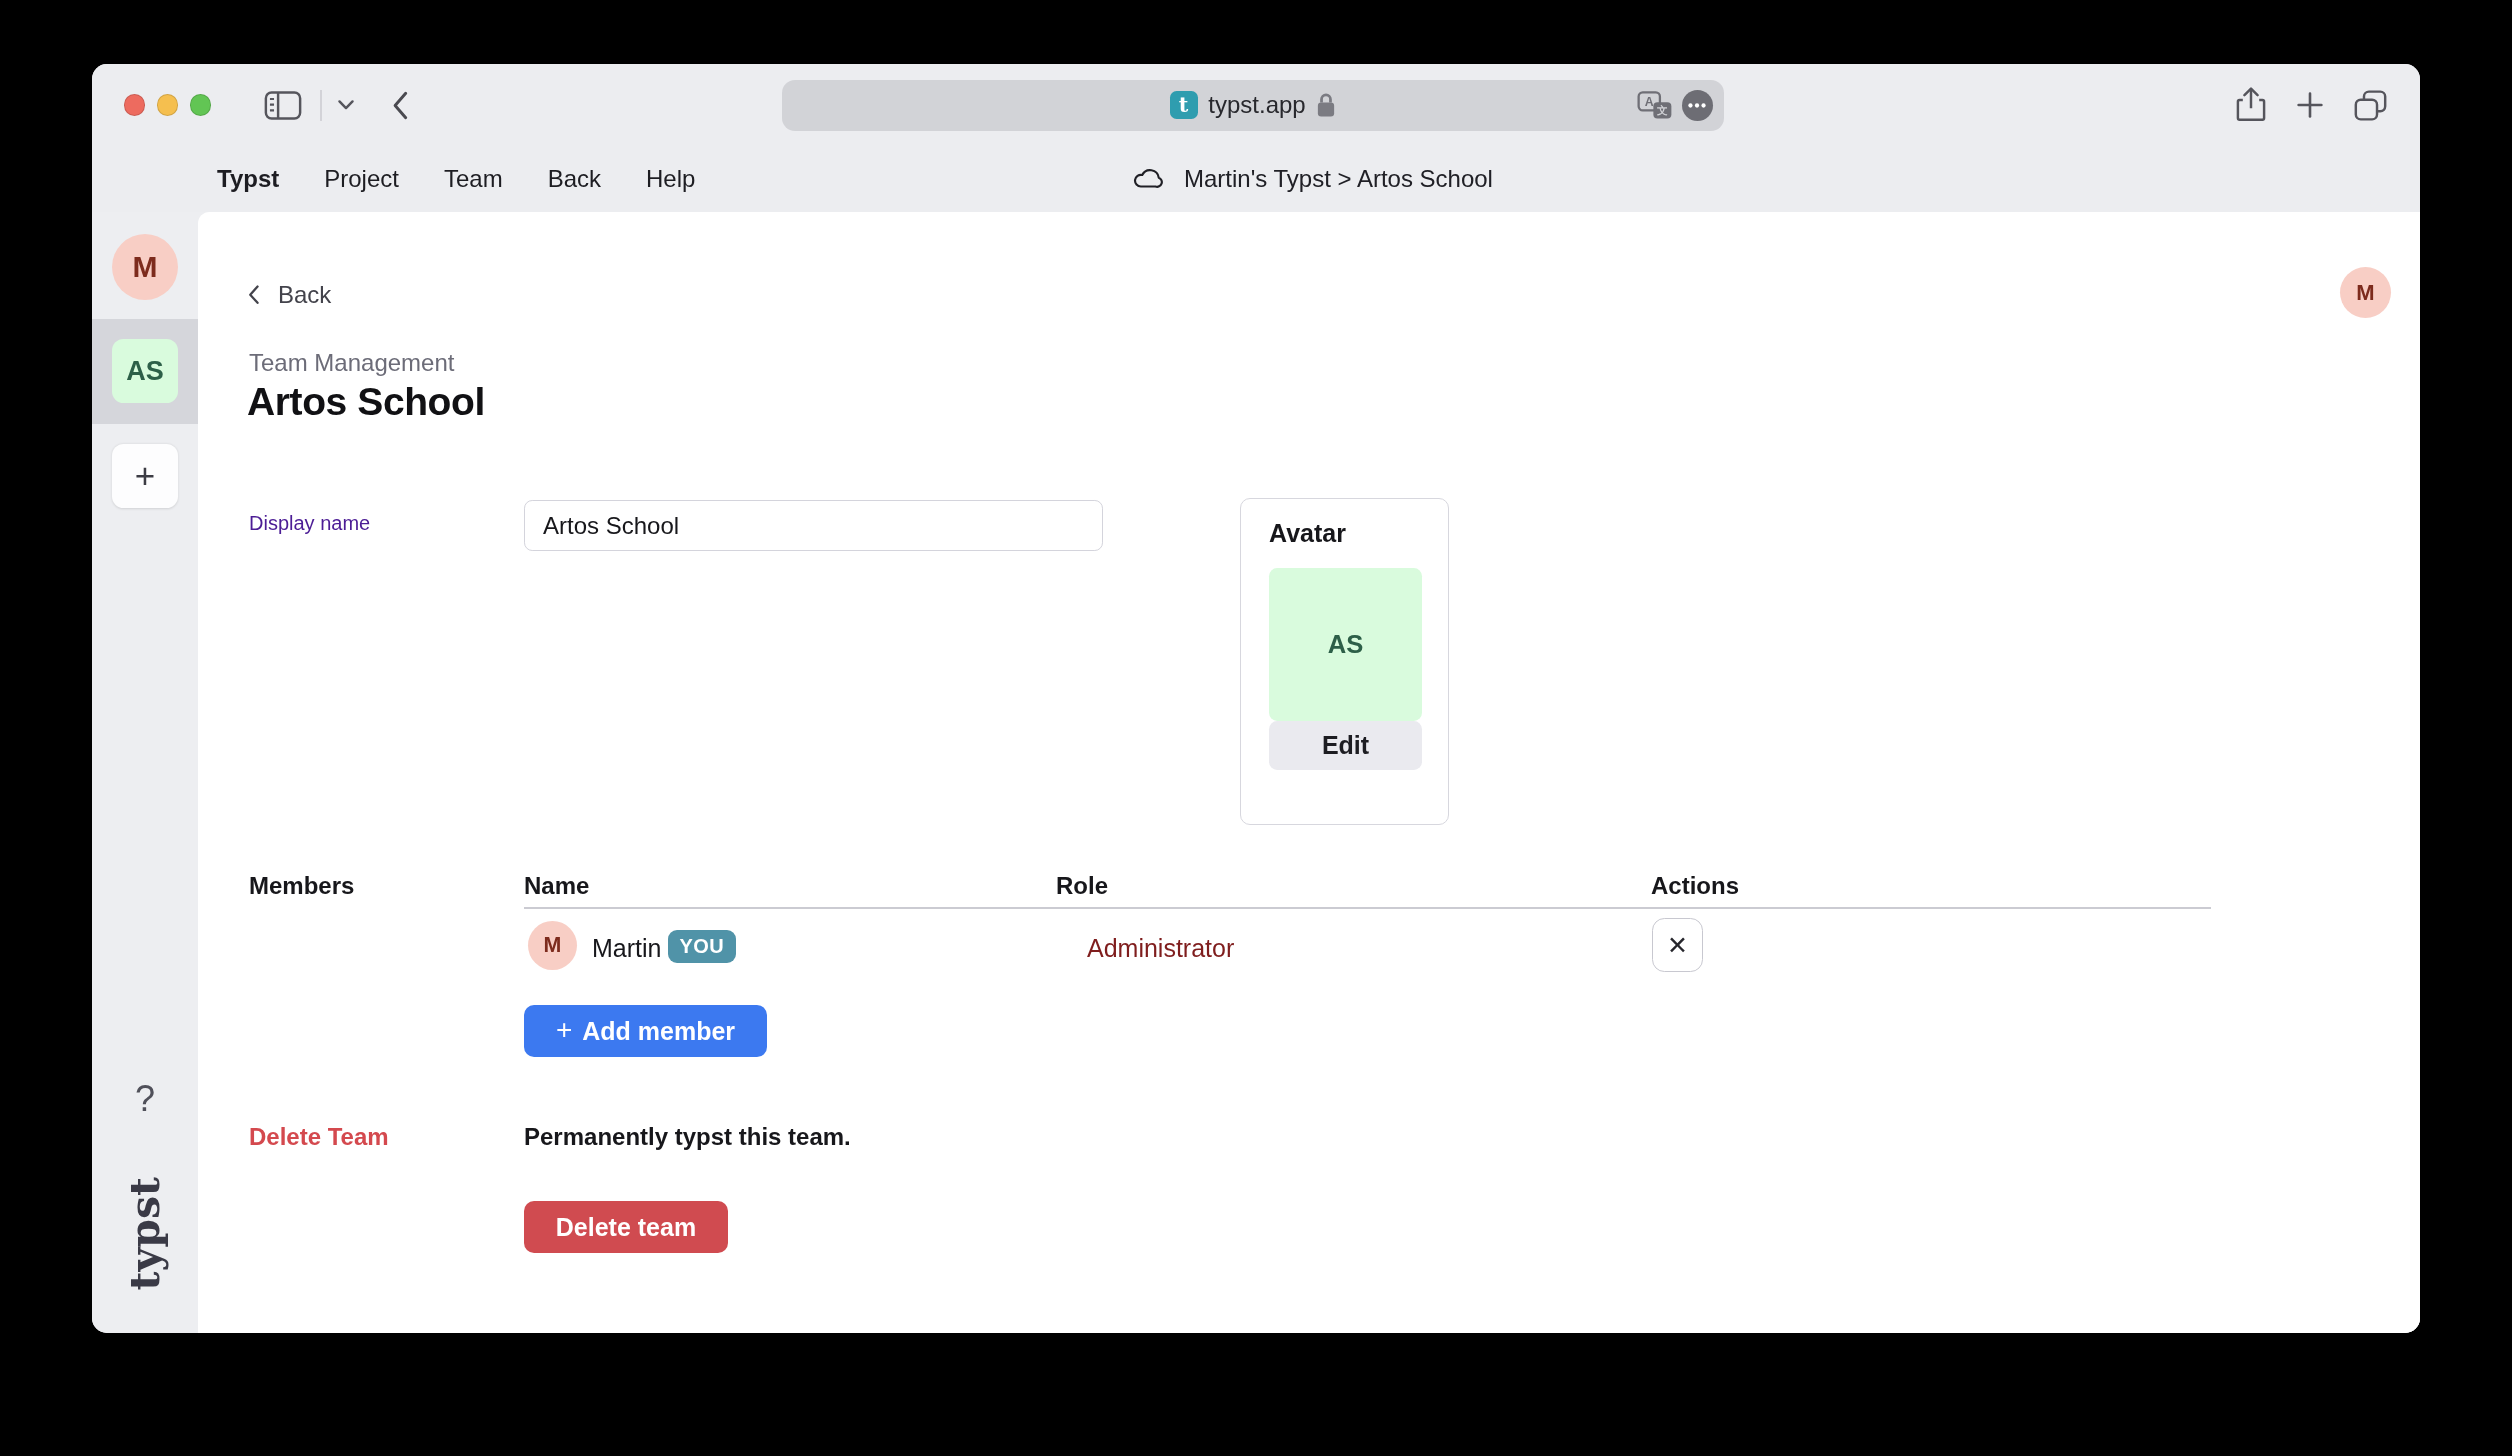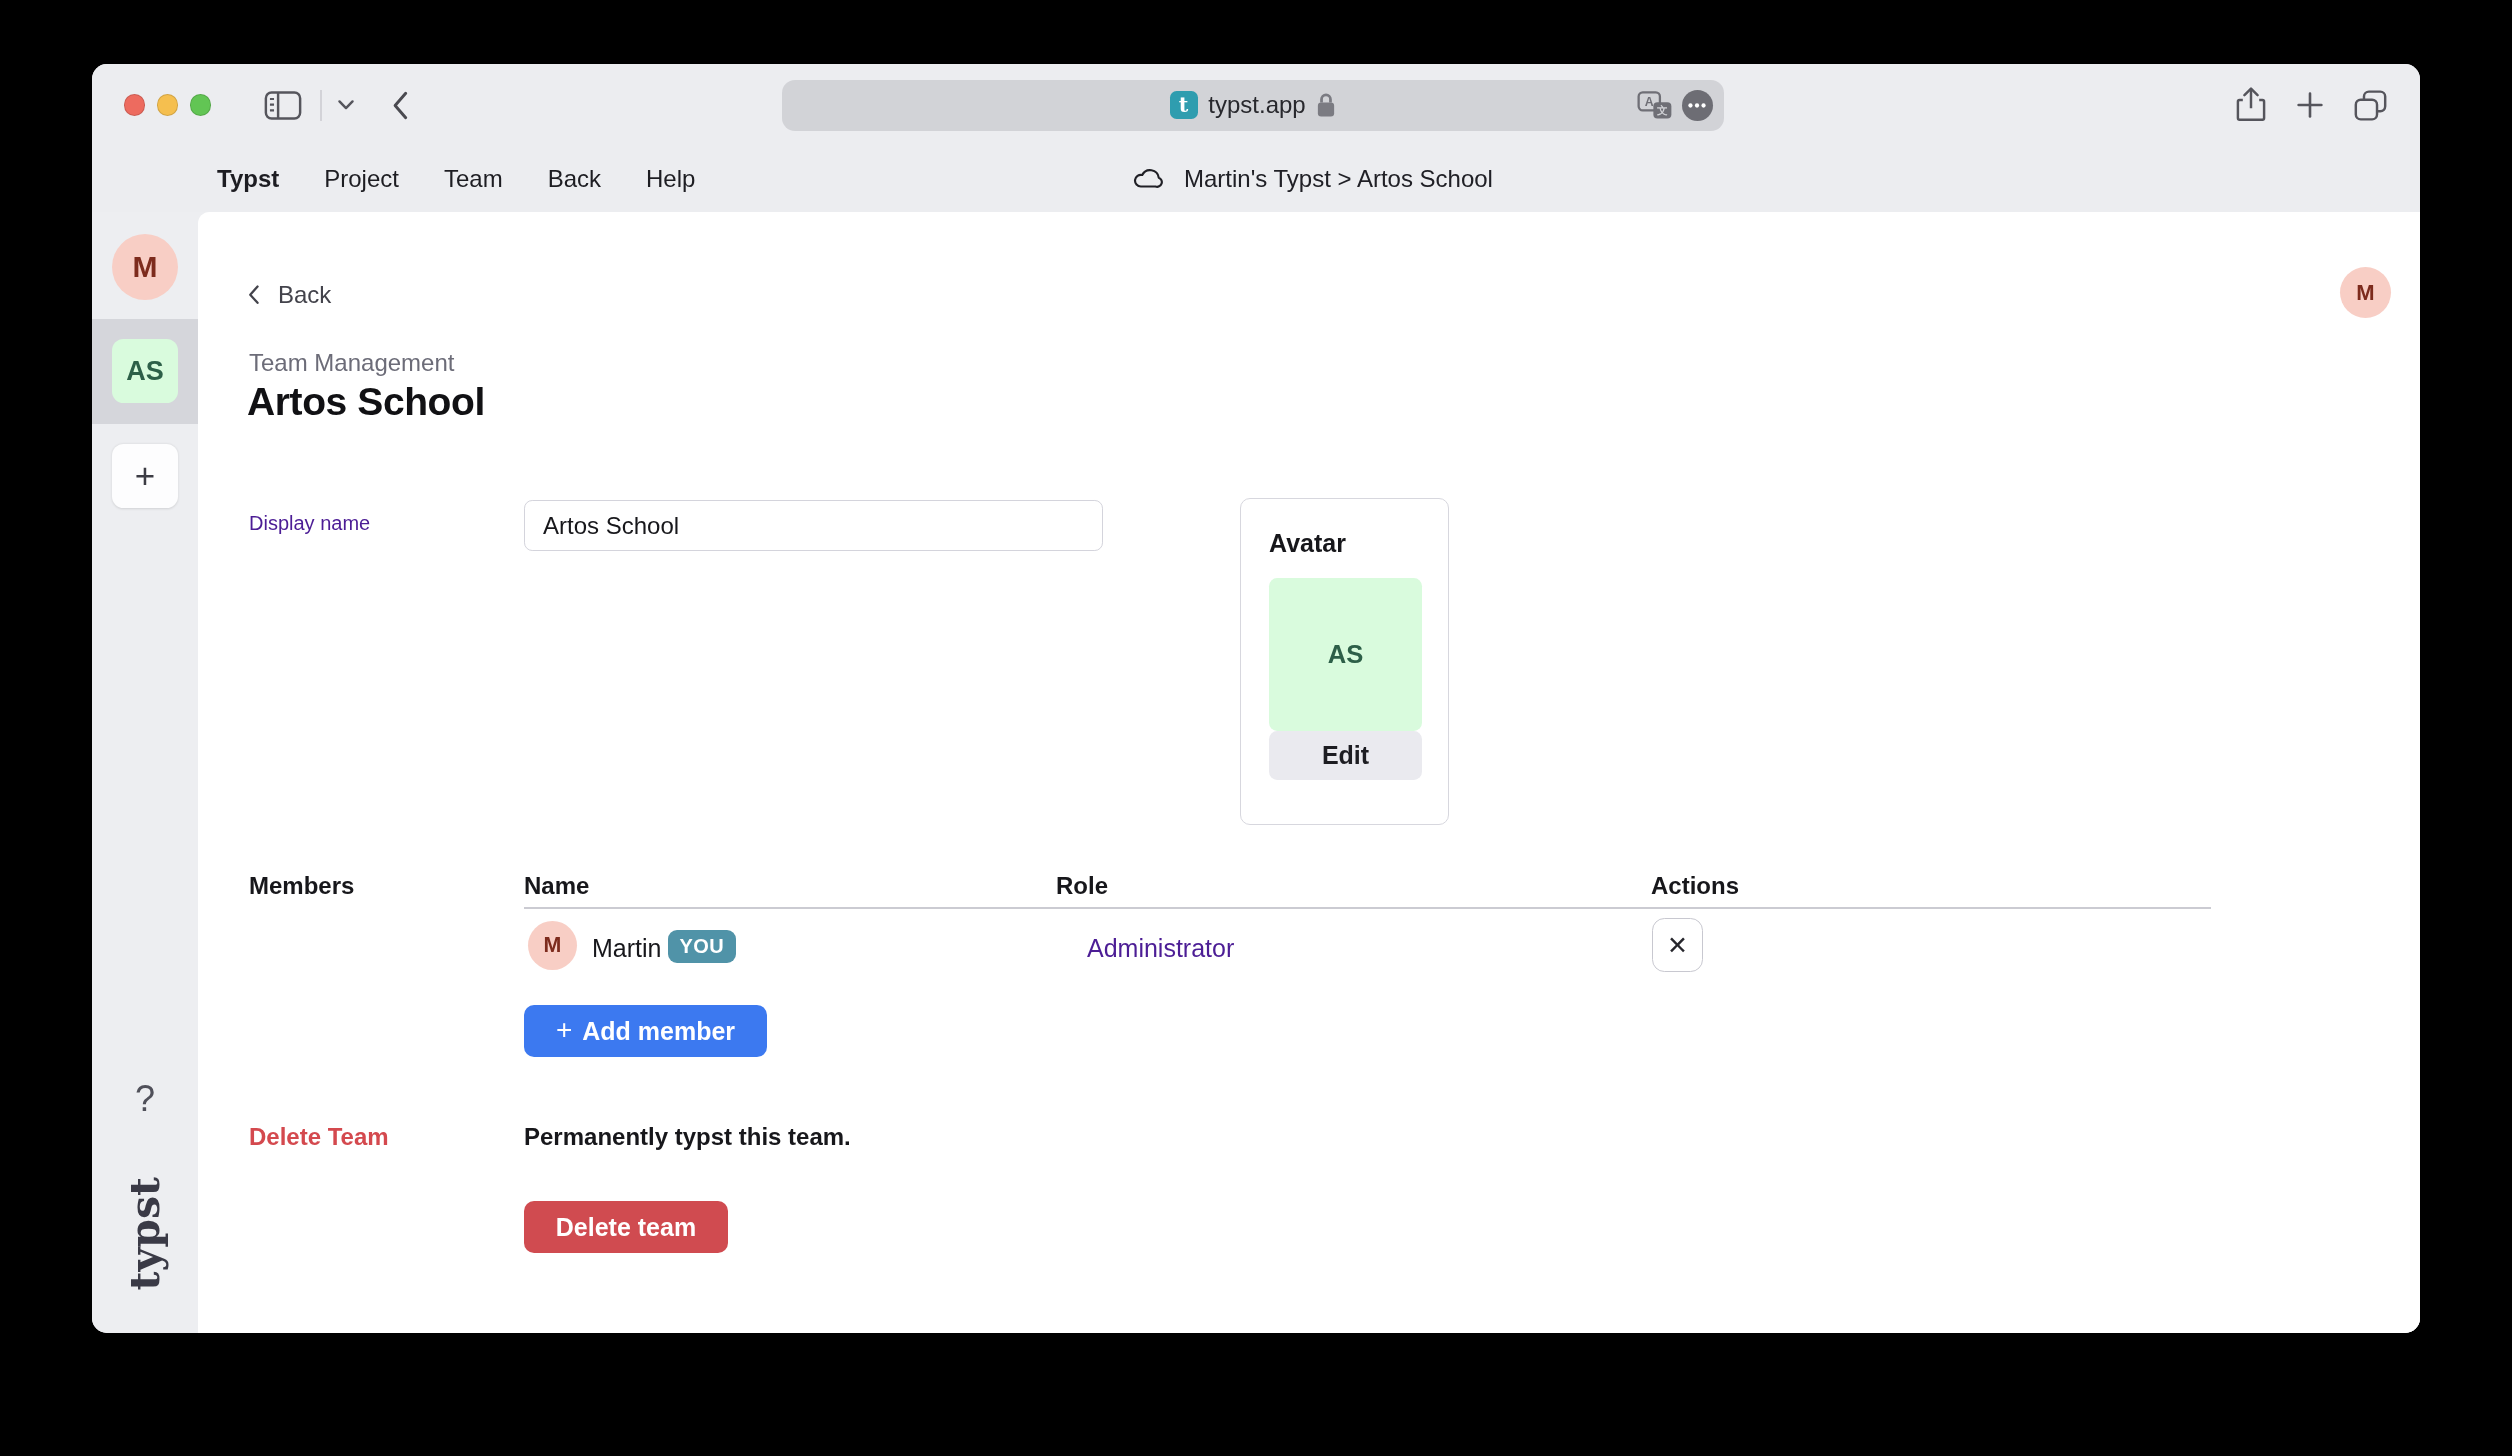--- a/index.html
+++ b/index.html
@@ -62,41 +62,41 @@
                 display:flex; align-items:center; justify-content:center; }
   .section-label{ position:absolute; left:51px; top:137px; font-size:24px; color:#6c6c78; }
   .page-title{ position:absolute; left:49px; top:168px; font-size:39px; font-weight:bold; color:#111114; letter-spacing:-0.4px; }
 
   .field-label{ position:absolute; left:51px; font-size:20px; font-weight:normal; color:#4c1d95; }
   .display-input{ position:absolute; left:326px; top:288px; width:579px; height:51px;
                   border:1.6px solid #d4d4dc; border-radius:8.2px; background:#fff;
                   font-size:24px; color:#17171b; padding:0 18px; font-family:"Liberation Sans",sans-serif; outline:none; }
 
   .avatar-card{ position:absolute; left:1042px; top:286px; width:209px; height:327px;
-                border:1.6px solid #d7d7de; border-radius:10px; background:#fff; padding:30px 28px; }
+                border:1.6px solid #d7d7de; border-radius:10px; background:#fff; padding:20px 28px; }
   .avatar-card .card-title{ font-size:25px; font-weight:bold; color:#17171b; }
   .avatar-card .big-avatar{ margin-top:20px; width:153px; height:153px; border-radius:8.2px; background:#d9fbdd;
                 color:#2d5f48; font-weight:bold; font-size:25.6px; display:flex; align-items:center; justify-content:center; }
   .avatar-card .edit-btn{ width:153px; height:49px; border:none; border-radius:8.2px;
                 background:#eaeaef; font-size:25px; font-weight:bold; color:#1d1d22;
                 font-family:"Liberation Sans",sans-serif; }
 
   .members-label{ position:absolute; left:51px; top:660px; font-size:24px; font-weight:bold; color:#17171b; }
   .th{ position:absolute; top:660px; font-size:24px; font-weight:bold; color:#17171b; }
   .th.name{ left:326px; } .th.role{ left:858px; } .th.actions{ left:1453px; }
   .table-line{ position:absolute; left:326px; top:695px; width:1687px; height:1.6px; background:#cbcbd2; }
 
   .row-avatar{ position:absolute; left:330px; top:709px; width:49px; height:49px; border-radius:50%;
                background:#f8cec5; color:#7d2b1d; font-weight:bold; font-size:21.4px;
                display:flex; align-items:center; justify-content:center; }
   .row-name{ position:absolute; left:394px; top:722px; font-size:25px; color:#17171b; }
   .you-badge{ position:absolute; left:470px; top:718px; height:33px; padding:0 11.5px; border-radius:9px;
               background:#5093a8; color:#fff; font-weight:bold; font-size:20px;
               display:flex; align-items:center; justify-content:center; letter-spacing:0.4px; }
-  .row-role{ position:absolute; left:889px; top:722px; font-size:25px; color:#4c1d95; }
+  .row-role{ position:absolute; left:889px; top:722px; font-size:25px; color:#7f1d1d; }
   .remove-btn{ position:absolute; left:1454px; top:706px; width:51px; height:54px;
                border:1.6px solid #c8c8d0; border-radius:12.4px; background:#fff;
                font-size:25px; color:#26262c; display:flex; align-items:center; justify-content:center; }
   .add-btn{ position:absolute; left:326px; top:793px; width:243px; height:52px; border:none; border-radius:10px;
             background:#3c79f0; color:#fff; display:flex; align-items:center; justify-content:center; gap:10px;
             font-family:"Liberation Sans",sans-serif; }
   .add-btn .plus{ font-size:28px; font-weight:400; line-height:1; margin-top:-2.5px; }
   .add-btn .lbl{ font-size:25px; font-weight:bold; }
 
   .danger-label{ position:absolute; left:51px; top:911px; font-size:24px; font-weight:bold; color:#d4494e; }

